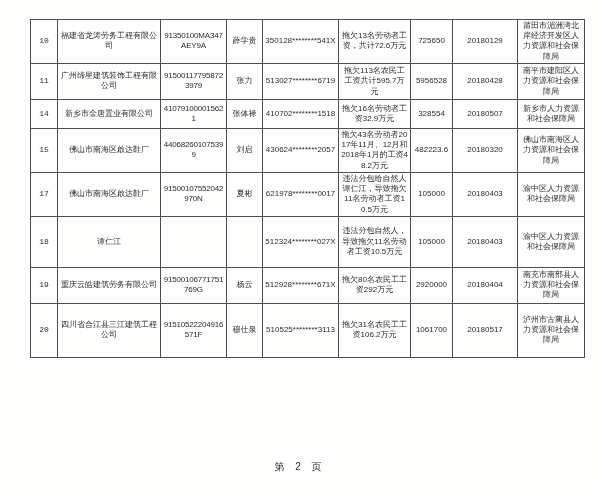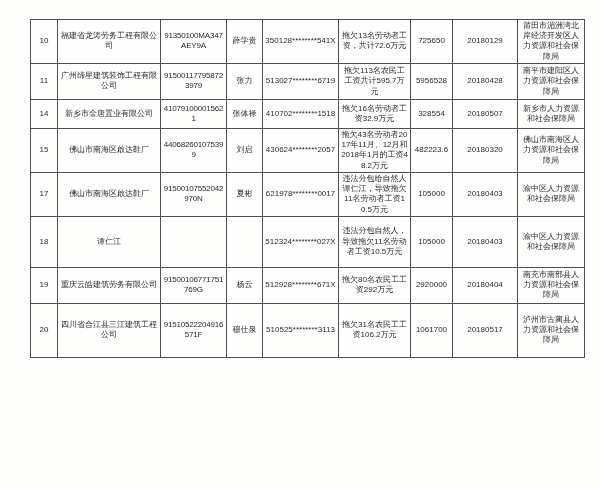--- a/index.html
+++ b/index.html
@@ -31,21 +31,21 @@
   }
   col.c-no{width:27px;}
   col.c-company{width:103px;}
   col.c-code{width:66px;}
   col.c-person{width:36px;}
   col.c-id{width:76px;}
   col.c-violation{width:72px;}
   col.c-amount{width:42px;}
   col.c-date{width:65px;}
   col.c-authority{width:67px;}
-  td.col-no{font-size:9px;}
+  td.col-no{font-size:9px;font-family:Liberation Mono, monospace;}
   td.col-code{letter-spacing:-0.2px;}
   td.col-amount,td.col-date{letter-spacing:0;}
   
   tbody tr:nth-child(1){height:38px;}
   tbody tr:nth-child(2){height:36px;}
   tbody tr:nth-child(3){height:29px;}
   tbody tr:nth-child(4){height:26px;}
   tbody tr:nth-child(5){height:33px;}
   tbody tr:nth-child(6){height:51px;}
   tbody tr:nth-child(7){height:36px;}
@@ -164,14 +164,15 @@
           <td class="col-person">穆仕泉</td>
           <td class="col-id_no">510525********3113</td>
           <td class="col-violation">拖欠31名农民工工资106.2万元</td>
           <td class="col-amount">1061700</td>
           <td class="col-date">20180517</td>
           <td class="col-authority">泸州市古蔺县人力资源和社会保障局</td>
         </tr>
       </tbody>
   </table>
 
+  <div class="page-footer">第 2 页</div>
 
 </div>
 
 </body></html>

